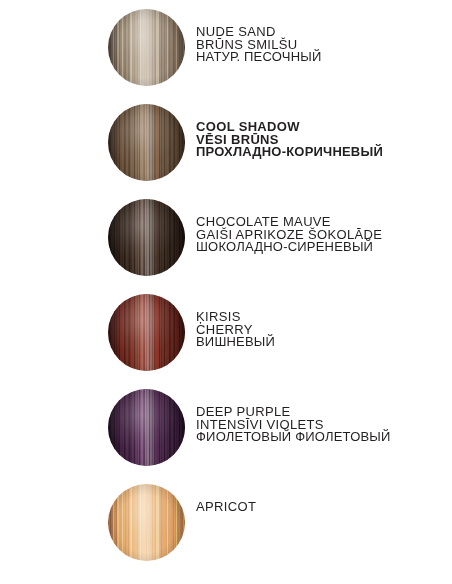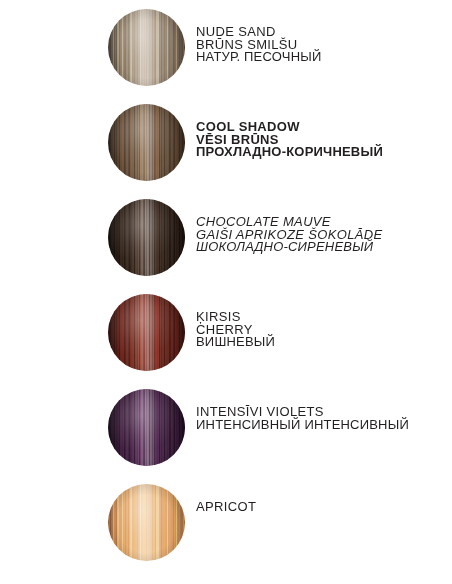--- a/index.html
+++ b/index.html
@@ -30,21 +30,21 @@
     position: absolute;
     left: 0;
     width: 452px;
     height: 95px;
     display: flex;
     align-items: center;
   }
 
   .shade-row.r0 { top: 0px; }
   .shade-row.r1 { top: 95px; font-weight: bold; }
-  .shade-row.r2 { top: 190px; font-style: italic; }
+  .shade-row.r2 { top: 190px; }
   .shade-row.r3 { top: 285px; }
   .shade-row.r4 { top: 380px; }
   .shade-row.r5 { top: 475px; }
 
   
   .swatch {
     position: absolute;
     left: 108px;
     top: 9px;
     width: 77px;
@@ -162,22 +162,23 @@
     </div>
   </div>
 
   <div class="shade-row r4">
     <div class="swatch" style="background: linear-gradient(90deg, rgb(45, 23, 46) 0%, rgb(74, 42, 74) 22%, rgb(100, 59, 99) 46%, rgb(74, 42, 74) 72%, rgb(45, 23, 46) 100%);">
       <div class="sheen" style="background: linear-gradient(88deg, rgba(0, 0, 0, 0.3) 0%, rgba(0, 0, 0, 0) 16%, rgba(255, 255, 255, 0) 34%, rgba(255, 255, 255, 0.3) 50%, rgba(255, 255, 255, 0) 66%, rgba(0, 0, 0, 0) 84%, rgba(0, 0, 0, 0.3) 100%);"></div>
       <div class="strands" style="background-image: repeating-linear-gradient(90deg, rgb(45, 23, 46) 0px, rgb(45, 23, 46) 1px, rgba(0, 0, 0, 0) 1px, rgba(0, 0, 0, 0) 5px), repeating-linear-gradient(90deg, rgb(122, 74, 118) 0px, rgb(122, 74, 118) 1px, rgba(0, 0, 0, 0) 1px, rgba(0, 0, 0, 0) 9px), repeating-linear-gradient(90deg, rgba(0, 0, 0, 0.35) 0px, rgba(0, 0, 0, 0.35) 1px, rgba(0, 0, 0, 0) 1px, rgba(0, 0, 0, 0) 3px), repeating-linear-gradient(90deg, rgb(100, 59, 99) 0px, rgb(100, 59, 99) 2px, rgba(0, 0, 0, 0) 2px, rgba(0, 0, 0, 0) 13px);"></div>
       <div class="vignette"></div>
     </div>
     <div class="shade-text">
+      <span class="line en">DEEP PURPLE</span>
       <span class="line lv">INTENSĪVI VIOLETS</span>
-      <span class="line ru">ИНТЕНСИВНЫЙ ИНТЕНСИВНЫЙ</span>
+      <span class="line ru">ФИОЛЕТОВЫЙ ФИОЛЕТОВЫЙ</span>
     </div>
   </div>
 
   <div class="shade-row r5">
     <div class="swatch" style="background: linear-gradient(90deg, rgb(201, 139, 88) 0%, rgb(227, 171, 120) 22%, rgb(242, 207, 166) 46%, rgb(227, 171, 120) 72%, rgb(201, 139, 88) 100%);">
       <div class="sheen" style="background: linear-gradient(88deg, rgba(0, 0, 0, 0.3) 0%, rgba(0, 0, 0, 0) 16%, rgba(255, 255, 255, 0) 34%, rgba(255, 255, 255, 0.3) 50%, rgba(255, 255, 255, 0) 66%, rgba(0, 0, 0, 0) 84%, rgba(0, 0, 0, 0.3) 100%);"></div>
       <div class="strands" style="background-image: repeating-linear-gradient(90deg, rgb(201, 139, 88) 0px, rgb(201, 139, 88) 1px, rgba(0, 0, 0, 0) 1px, rgba(0, 0, 0, 0) 5px), repeating-linear-gradient(90deg, rgb(247, 220, 186) 0px, rgb(247, 220, 186) 1px, rgba(0, 0, 0, 0) 1px, rgba(0, 0, 0, 0) 9px), repeating-linear-gradient(90deg, rgba(0, 0, 0, 0.35) 0px, rgba(0, 0, 0, 0.35) 1px, rgba(0, 0, 0, 0) 1px, rgba(0, 0, 0, 0) 3px), repeating-linear-gradient(90deg, rgb(242, 207, 166) 0px, rgb(242, 207, 166) 2px, rgba(0, 0, 0, 0) 2px, rgba(0, 0, 0, 0) 13px);"></div>
       <div class="vignette"></div>
     </div>
     <div class="shade-text">

